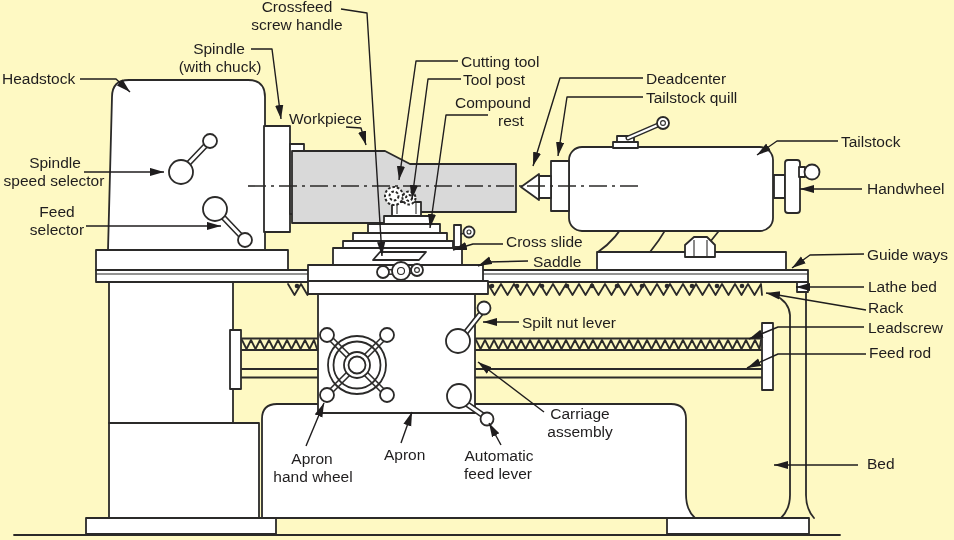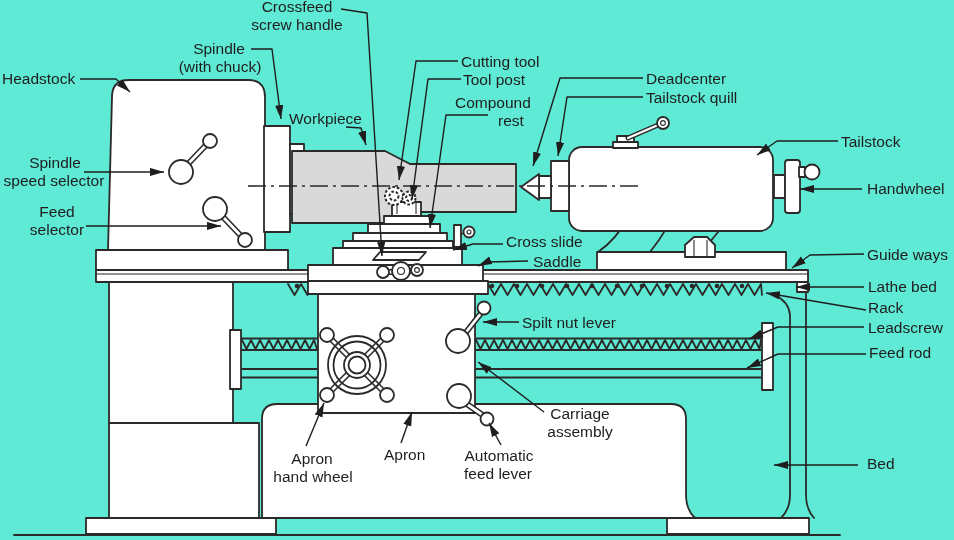--- a/index.html
+++ b/index.html
@@ -1,16 +1,16 @@
 <!DOCTYPE html>
 <html><head>
 <meta charset="utf-8">
 <style>
   html,body{margin:0;padding:0;background:#ffffff;}
-  #stage{position:relative;width:954px;height:540px;background:#5eead4;overflow:hidden;}
+  #stage{position:relative;width:954px;height:540px;background:#fef9c3;overflow:hidden;}
   svg{display:block;}
   svg text{font-family:"Liberation Sans",sans-serif;font-size:15.5px;fill:#1f1d1e;}
   .ln{stroke:#2b2a29;stroke-width:1.8;fill:none;stroke-linejoin:round;stroke-linecap:round;}
   .fw{stroke:#2b2a29;stroke-width:1.8;fill:#ffffff;stroke-linejoin:round;}
   .thin{stroke:#2b2a29;stroke-width:1.1;fill:none;}
   .gray{stroke:#2b2a29;stroke-width:1.8;fill:#d9d9d9;stroke-linejoin:round;}
   .leader{stroke:#1f1d1e;stroke-width:1.4;fill:none;stroke-linejoin:round;}
   .armB{stroke:#2b2a29;stroke-width:6;stroke-linecap:round;fill:none;}
   .armW{stroke:#ffffff;stroke-width:2.8;stroke-linecap:round;fill:none;}
   .armB2{stroke:#2b2a29;stroke-width:5;stroke-linecap:round;fill:none;}

